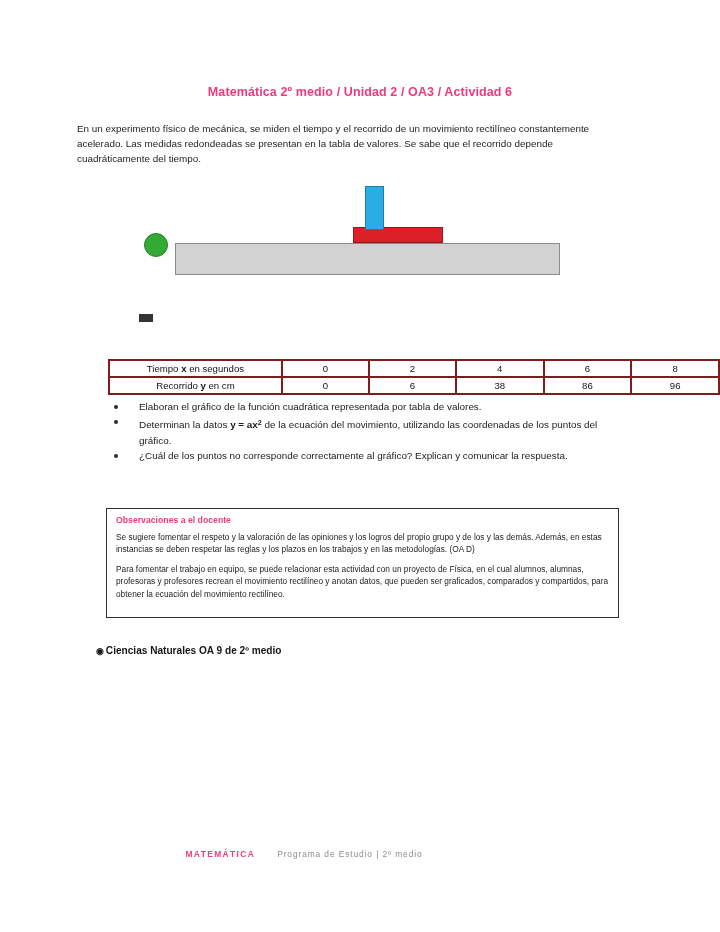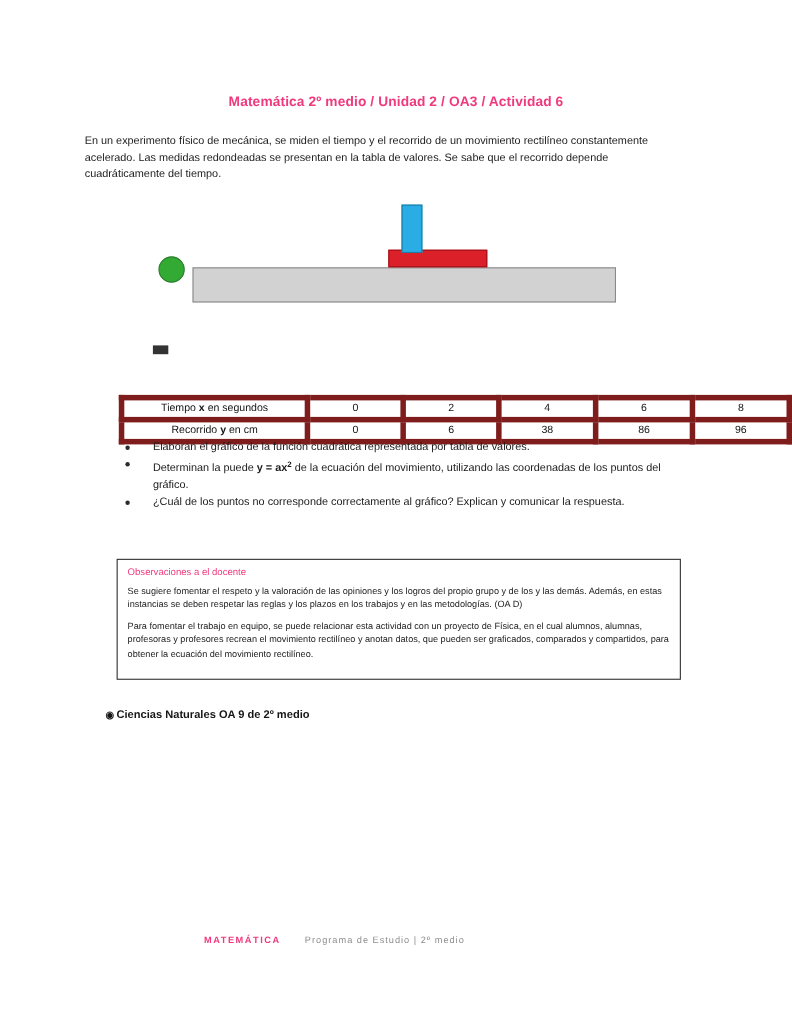--- a/index.html
+++ b/index.html
@@ -109,21 +109,21 @@
 
   
   .value-table {
     position: absolute;
     left: 108px;
     top: 359px;
     border-collapse: collapse;
     font-size: 9.6px;
   }
   .value-table td {
-    border: 5px solid #7f1d1d;
+    border: 2px solid #7f1d1d;
     height: 15px;
     text-align: center;
     padding: 0 19px;
     color: #131313;
     line-height: 14px;
   }
   .value-table td.rowhead {
     width: 146px;
     text-align: center;
   }
@@ -173,21 +173,21 @@
     top: 508px;
     width: 513px;
     height: 110px;
     border: 1px solid #2f2f2f;
     box-sizing: border-box;
     background: #ffffff;
     padding: 6px 9px 5px 9px;
   }
   .note-title {
     font-size: 8.7px;
-    font-weight: normal;
+    font-weight: bold;
     color: #ef3a7d;
     margin-bottom: 5px;
     line-height: 11px;
   }
   .note-p {
     font-size: 8.3px;
     line-height: 12.4px;
     color: #1c1c1c;
     margin: 0 0 7px 0;
   }
@@ -263,21 +263,21 @@
       <td class="val">6</td>
       <td class="val">38</td>
       <td class="val">86</td>
       <td class="val">96</td>
     </tr>
   </tbody>
     </table>
 
   <ul class="bullets">
     <li><span>Elaboran el gráfico de la función cuadrática representada por tabla de valores.</span></li>
-    <li><span>Determinan la puede </span><b>y = ax</b><b><sup>2</sup></b><span> de la ecuación del movimiento, utilizando las coordenadas de los puntos del gráfico.</span></li>
+    <li><span>Determinan la datos </span><b>y = ax</b><b><sup>2</sup></b><span> de la ecuación del movimiento, utilizando las coordenadas de los puntos del gráfico.</span></li>
     <li><span>¿Cuál de los puntos no corresponde correctamente al gráfico? Explican y comunicar la respuesta.</span></li>
   </ul>
 
   <div class="note-box">
     <div class="note-title">Observaciones a el docente</div>
     <p class="note-p">Se sugiere fomentar el respeto y la valoración de las opiniones y los logros del propio grupo y de los y las demás. Además, en estas instancias se deben respetar las reglas y los plazos en los trabajos y en las metodologías. (OA D)</p>
     <p class="note-p">Para fomentar el trabajo en equipo, se puede relacionar esta actividad con un proyecto de Física, en el cual alumnos, alumnas, profesoras y profesores recrean el movimiento rectilíneo y anotan datos, que pueden ser graficados, comparados y compartidos, para obtener la ecuación del movimiento rectilíneo.</p>
   </div>
 
   <div class="oa-line"><span class="oa-marker">◉</span><span>Ciencias Naturales OA 9 de 2º medio</span></div>

